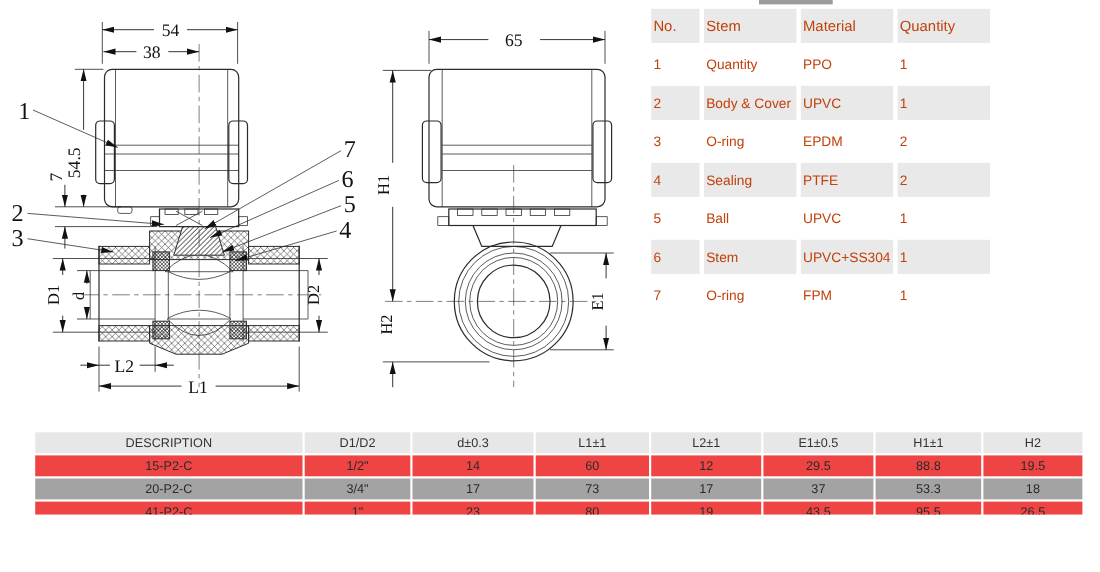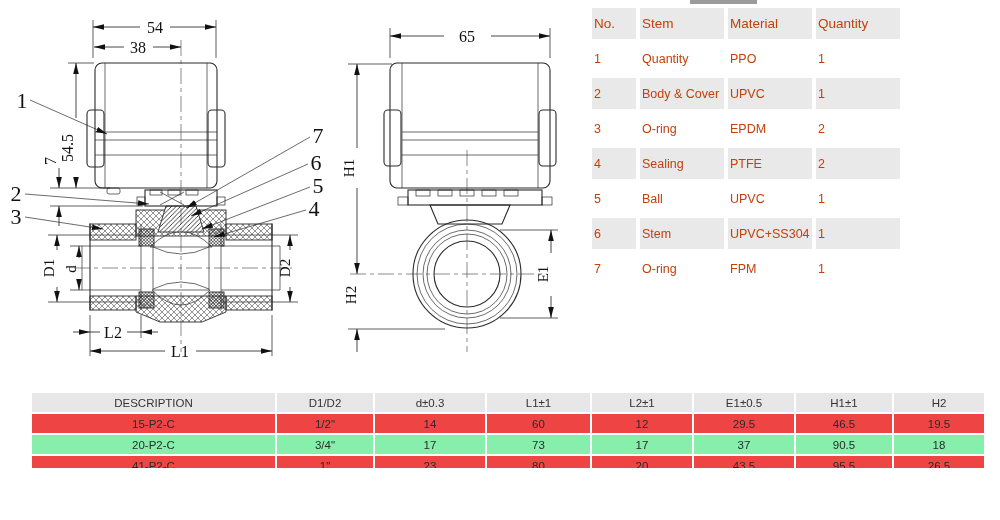--- a/index.html
+++ b/index.html
@@ -24,21 +24,21 @@
                   font-size:12.5px;color:#c2410c;padding:0 2px;overflow:hidden;white-space:nowrap;}
   table.ctable tr.head td{background:#e9e9e9;font-size:13.5px;height:29px;}
   table.ctable tr{height:31px;}
   table.ctable tr.shade td{background:#e9e9e9;}
   
   #spec{position:absolute;left:30px;top:391px;width:956px;}
   table.stable{border-collapse:separate;border-spacing:2px;table-layout:fixed;width:956px;}
   table.stable td{background:#ef4444;text-align:center;vertical-align:middle;
                   font-size:11.5px;color:#2b2b2b;height:19px;padding:0;white-space:nowrap;}
   table.stable tr.head td{background:#e7e7e7;color:#333;}
-  table.stable tr.shade td{background:#86efac;}
+  table.stable tr.shade td{background:#a3a3a3;}
   .crop-artifact{position:absolute;left:690px;top:0;width:67px;height:4px;background:#9b9b9b;}
 </style>
 </head>
 <body>
 
 <div id="stage">
 
   <div class="crop-artifact"></div>
 
   <svg id="drawing-svg" width="600" height="380" viewBox="0 0 600 380">
@@ -335,39 +335,39 @@
         <td>H1±1</td>
         <td>H2</td>
       </tr>
       <tr>
         <td>15-P2-C</td>
         <td>1/2"</td>
         <td>14</td>
         <td>60</td>
         <td>12</td>
         <td>29.5</td>
-        <td>46.5</td>
+        <td>88.8</td>
         <td>19.5</td>
       </tr>
       <tr class="shade">
         <td>20-P2-C</td>
         <td>3/4"</td>
         <td>17</td>
         <td>73</td>
         <td>17</td>
         <td>37</td>
-        <td>90.5</td>
+        <td>53.3</td>
         <td>18</td>
       </tr>
       <tr>
         <td>41-P2-C</td>
         <td>1"</td>
         <td>23</td>
         <td>80</td>
-        <td>20</td>
+        <td>19</td>
         <td>43.5</td>
         <td>95.5</td>
         <td>26.5</td>
       </tr>
     </tbody>
       </table>
   </div>
 </div>
 
 </body></html>

